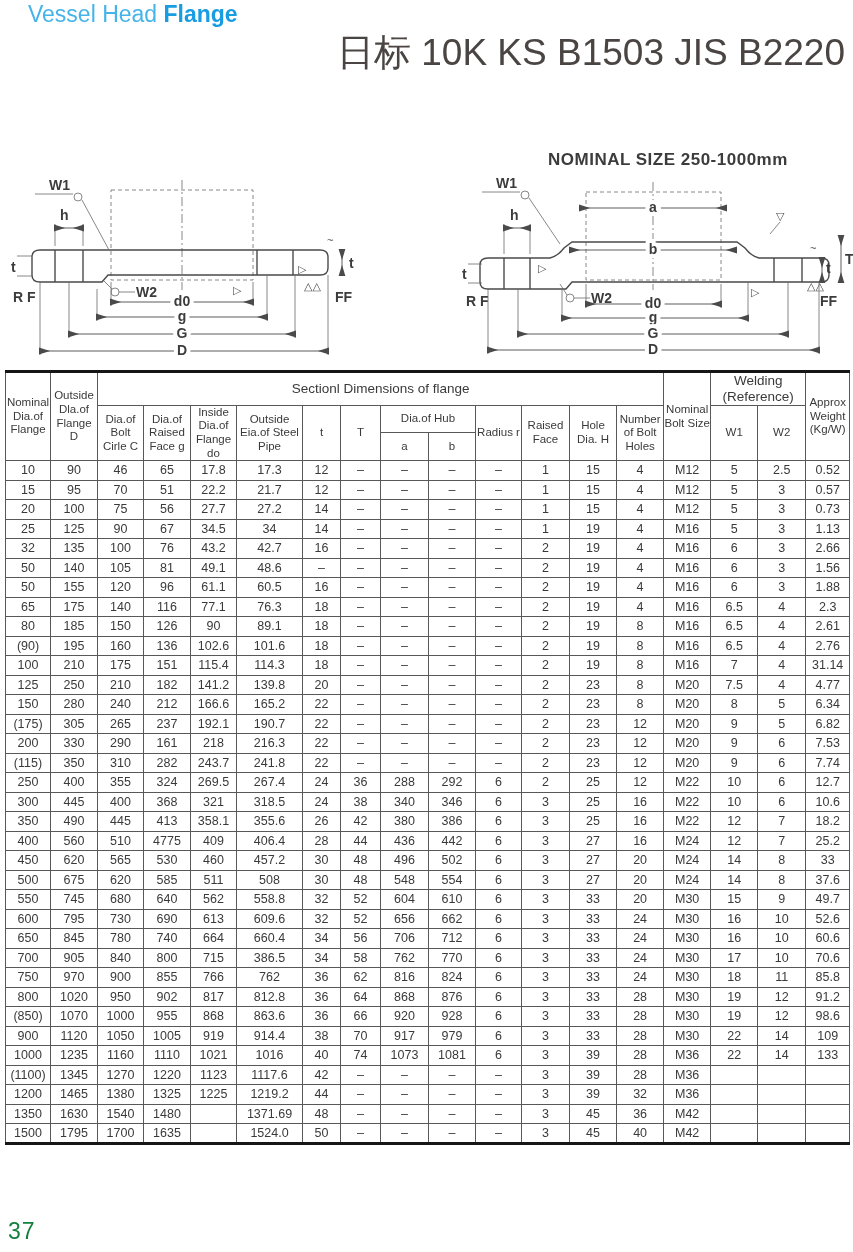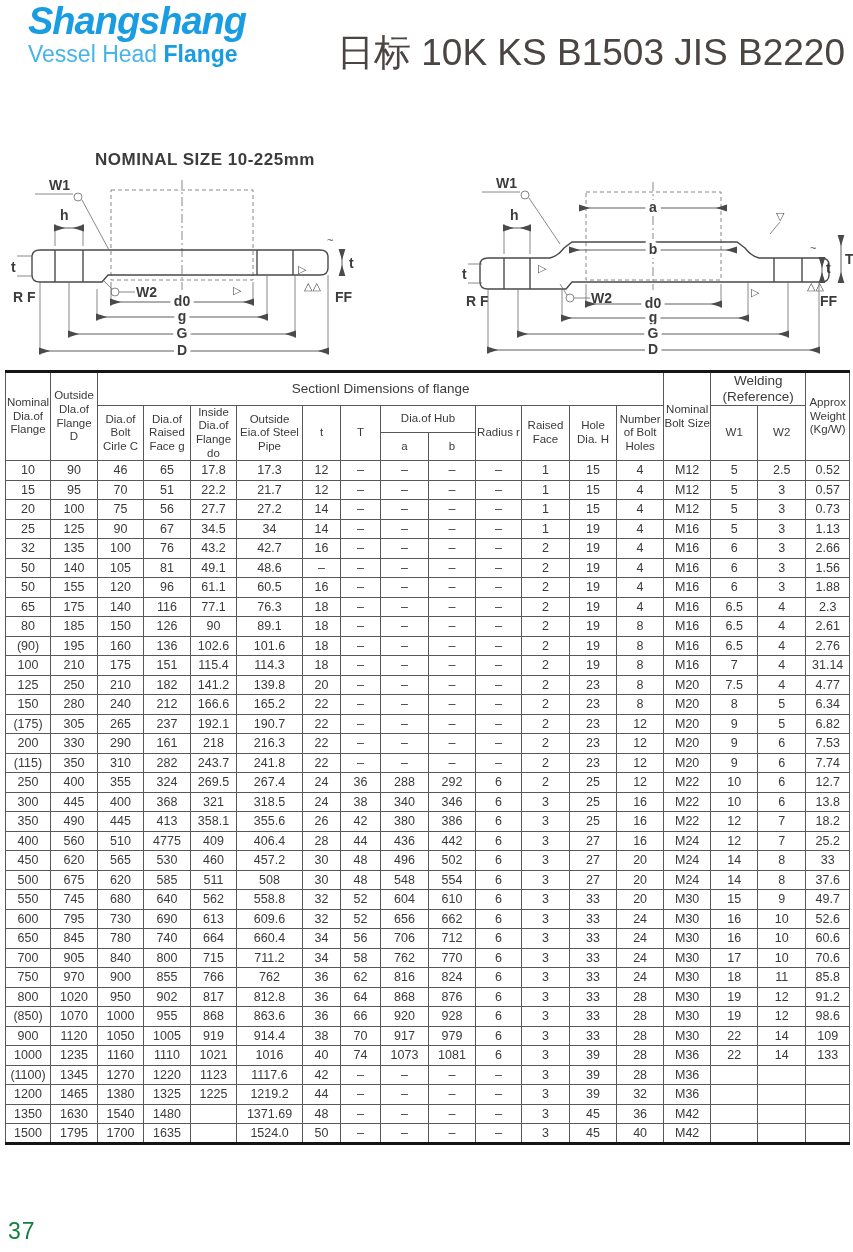--- a/index.html
+++ b/index.html
@@ -38,27 +38,26 @@
   .flange-table tbody td { font-size:12.5px; height:19.5px; white-space:nowrap; }
 
   .page-num { position:absolute; left:8px; top:1218px; font-size:23px; color:#15803d; letter-spacing:1px; }
 </style>
 </head>
 <body>
 
 <div class="page">
 
   <div class="logo">
-    <div class="logo-brand">Shangshang</div>
     <div class="logo-sub"><span>Vessel Head </span><span class="bold">Flange</span></div>
   </div>
 
   <div class="page-title">日标 10K KS B1503 JIS B2220</div>
 
-  <div class="diag-title left">NOMINAL SIZE 10-225mm</div>
+  <div class="diag-title right">NOMINAL SIZE 250-1000mm</div>
 
   <svg style="position:absolute;left:5px;top:172px;" width="360" height="196" viewBox="0 0 360 196">
     <defs>
       <marker id="ar" markerWidth="11" markerHeight="8" refX="10" refY="4" orient="auto-start-reverse" markerUnits="userSpaceOnUse">
         <path d="M0,4 L11,0.6 L11,7.4 z" fill="#4a4a4a"></path>
       </marker>
     </defs>
 
     <rect x="106" y="18" width="142" height="90" class="dash"></rect>
     <line x1="177" y1="8" x2="177" y2="118" class="cdot"></line>
@@ -590,21 +589,21 @@
           <td>38</td>
           <td>340</td>
           <td>346</td>
           <td>6</td>
           <td>3</td>
           <td>25</td>
           <td>16</td>
           <td>M22</td>
           <td>10</td>
           <td>6</td>
-          <td>13.8</td>
+          <td>10.6</td>
         </tr>
         <tr>
           <td>350</td>
           <td>490</td>
           <td>445</td>
           <td>413</td>
           <td>358.1</td>
           <td>355.6</td>
           <td>26</td>
           <td>42</td>
@@ -738,21 +737,21 @@
           <td>16</td>
           <td>10</td>
           <td>60.6</td>
         </tr>
         <tr>
           <td>700</td>
           <td>905</td>
           <td>840</td>
           <td>800</td>
           <td>715</td>
-          <td>711.2</td>
+          <td>386.5</td>
           <td>34</td>
           <td>58</td>
           <td>762</td>
           <td>770</td>
           <td>6</td>
           <td>3</td>
           <td>33</td>
           <td>24</td>
           <td>M30</td>
           <td>17</td>

